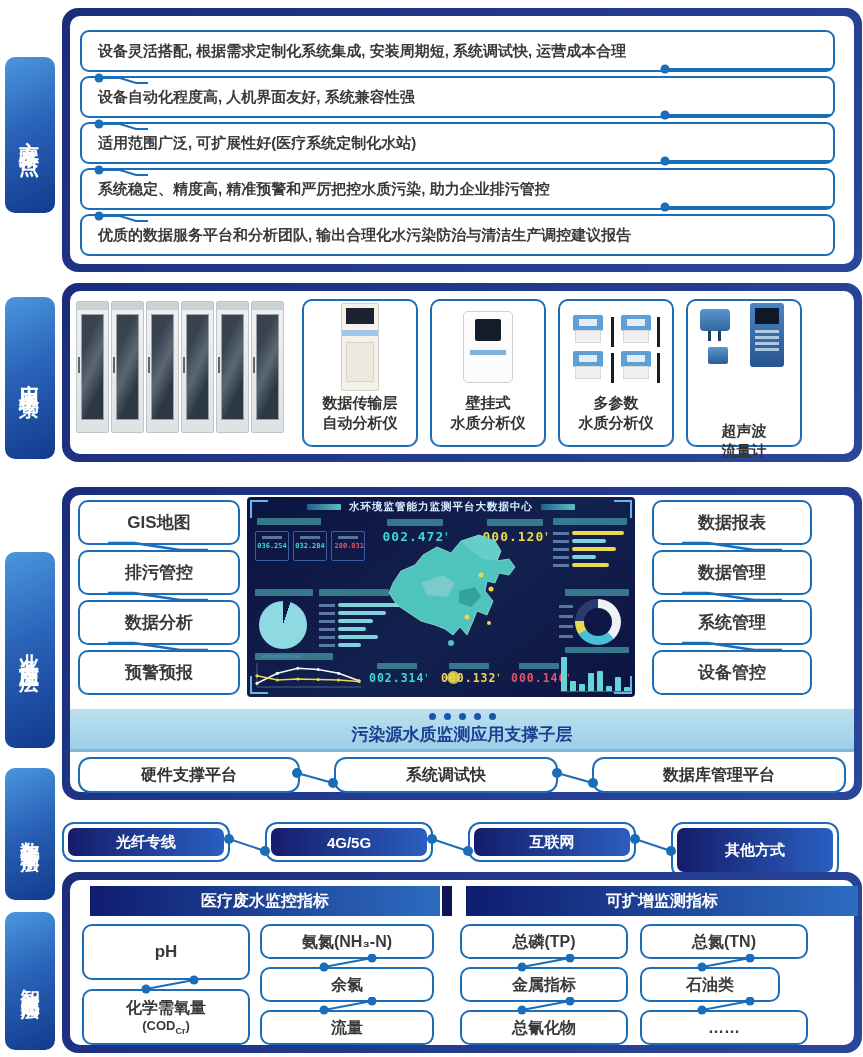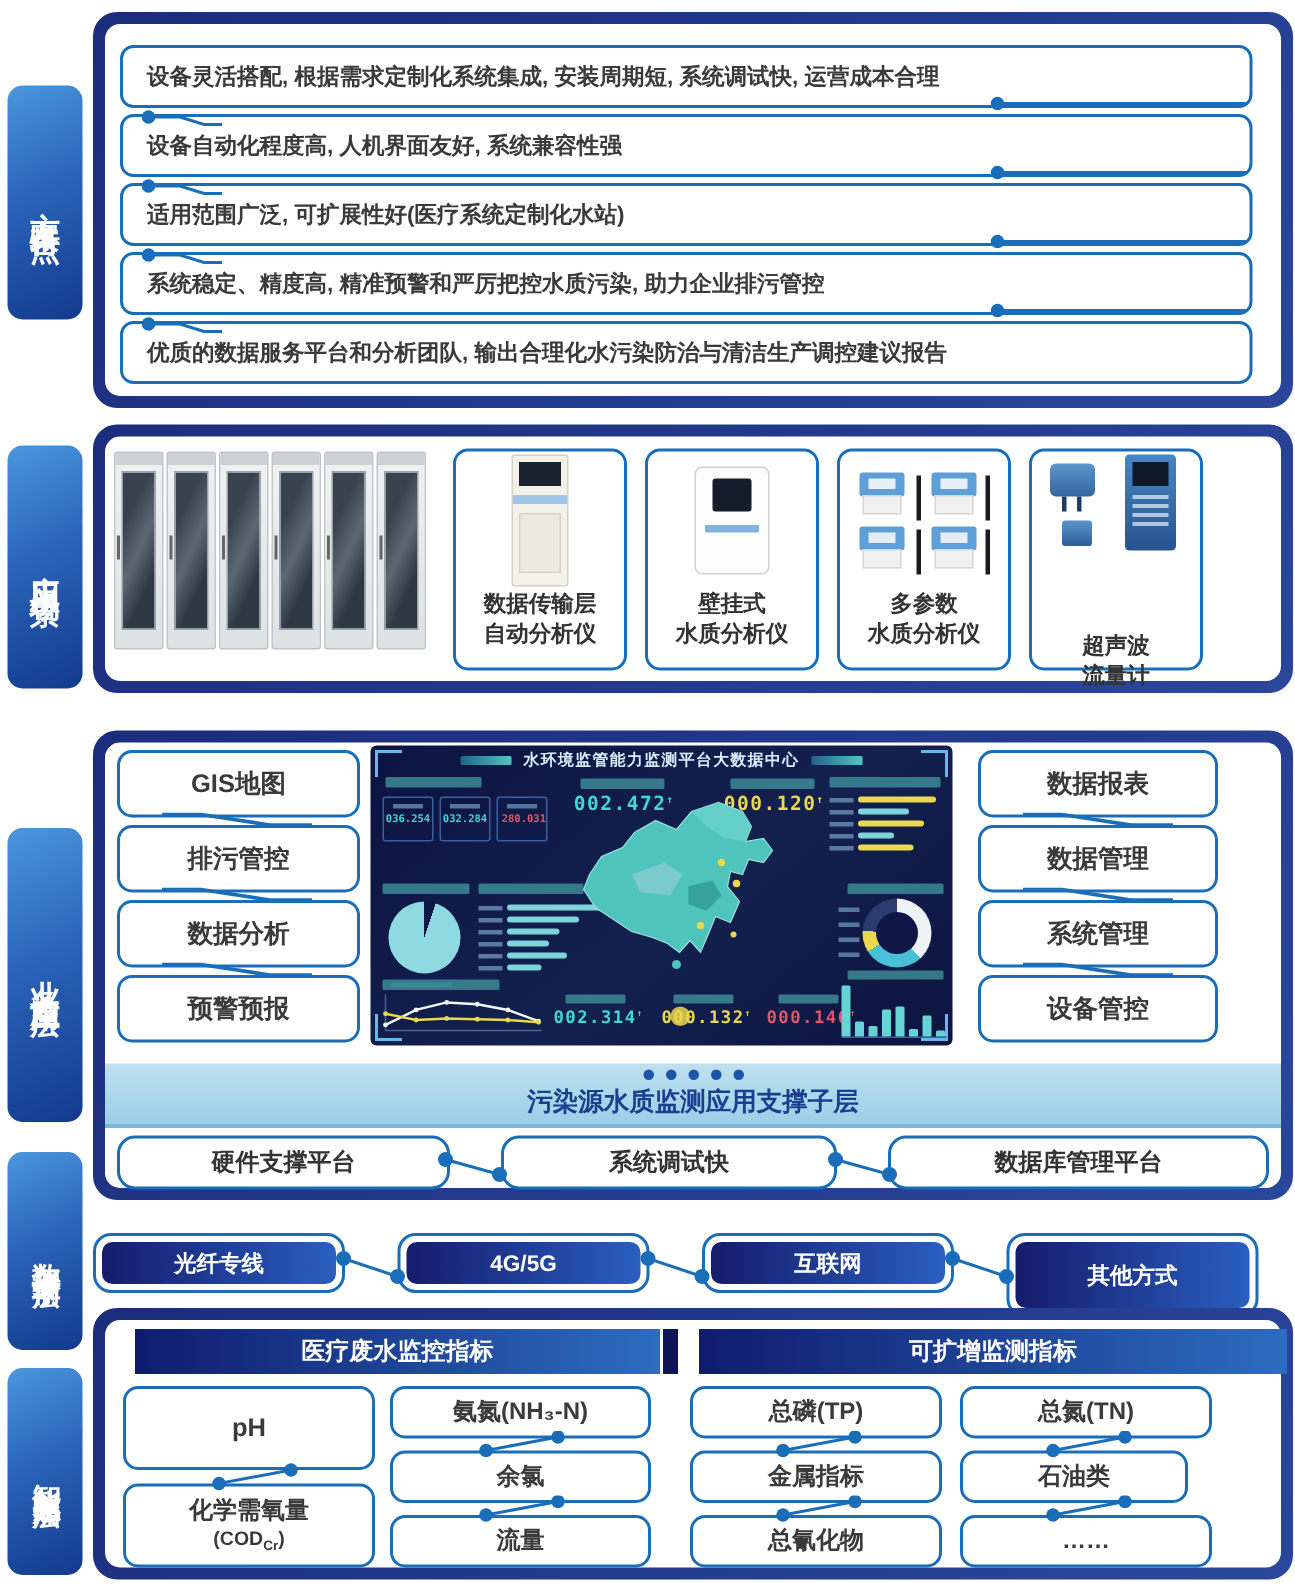--- a/index.html
+++ b/index.html
@@ -629,21 +629,21 @@
       </svg>
     <svg class="conn" style="left:420px;top:125px;" width="130" height="18">
         <circle cx="40" cy="13" r="4.5" fill="#1a6db8"></circle>
         <circle cx="88" cy="4" r="4.5" fill="#1a6db8"></circle>
         <line x1="40" y1="13" x2="88" y2="4" stroke="#1a6db8" stroke-width="2"></line>
       </svg>
 
     <div class="bluebox indBox" style="left:578px;top:52px;width:168px;height:35px;">
         <div>总氮(TN)</div>
       </div>
-    <div class="bluebox indBox" style="left:578px;top:95px;width:152px;height:35px;">
+    <div class="bluebox indBox" style="left:578px;top:95px;width:140px;height:35px;">
         <div>石油类</div>
       </div>
     <div class="bluebox indBox" style="left:578px;top:138px;width:168px;height:35px;">
         <div>……</div>
       </div>
     <svg class="conn" style="left:600px;top:82px;" width="130" height="18">
         <circle cx="40" cy="13" r="4.5" fill="#1a6db8"></circle>
         <circle cx="88" cy="4" r="4.5" fill="#1a6db8"></circle>
         <line x1="40" y1="13" x2="88" y2="4" stroke="#1a6db8" stroke-width="2"></line>
       </svg>

